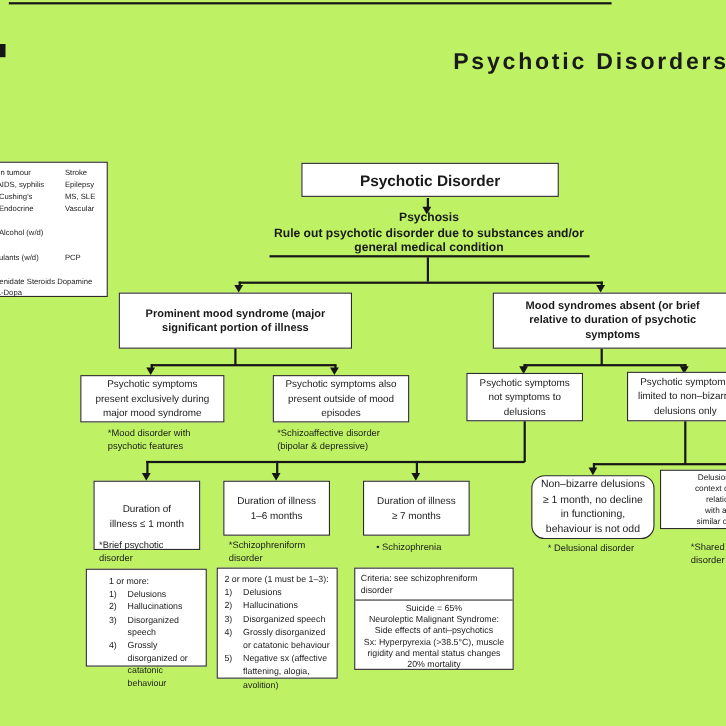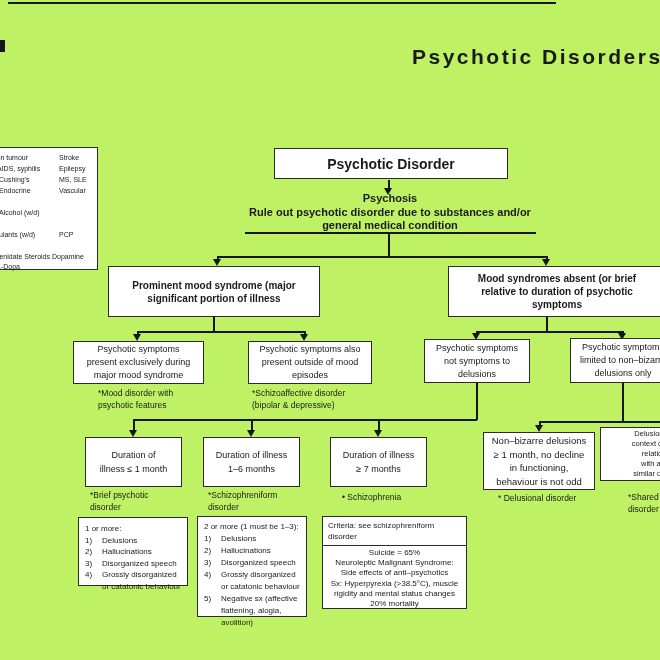--- a/index.html
+++ b/index.html
@@ -120,39 +120,39 @@
 
   <div class="vline" style="left:476px;top:383px;height:37px;"></div>
   <div class="hline" style="left:133px;top:419px;width:344px;"></div>
   <div class="vline" style="left:133px;top:419px;height:12px;"></div>
   <div class="ahead" style="left:129px;top:430px;"></div>
   <div class="vline" style="left:251px;top:419px;height:12px;"></div>
   <div class="ahead" style="left:247px;top:430px;"></div>
   <div class="vline" style="left:378px;top:419px;height:12px;"></div>
   <div class="ahead" style="left:374px;top:430px;"></div>
 
-  <div class="box" style="left:85px;top:437px;width:97px;height:50px;font-size:9px;line-height:14px;">
+  <div class="box" style="left:85px;top:437px;width:97px;height:63px;font-size:9px;line-height:14px;">
     <div>Duration of</div>
     <div>illness ≤ 1 month</div>
   </div>
   <div class="box" style="left:203px;top:437px;width:97px;height:50px;font-size:9px;line-height:14px;">
     <div>Duration of illness</div>
     <div>1–6 months</div>
   </div>
   <div class="box" style="left:330px;top:437px;width:97px;height:50px;font-size:9px;line-height:14px;">
     <div>Duration of illness</div>
     <div>≥ 7 months</div>
   </div>
 
   <div class="vline" style="left:622px;top:383px;height:39px;"></div>
   <div class="hline" style="left:539px;top:421px;width:121px;"></div>
   <div class="vline" style="left:539px;top:421px;height:5px;"></div>
   <div class="ahead" style="left:535px;top:425px;"></div>
 
-  <div class="box" style="left:483px;top:432px;width:112px;height:58px;font-size:9.5px;line-height:13.5px;">
+  <div class="box" style="left:483px;top:432px;width:112px;height:58px;font-size:9.5px;line-height:13.5px;border-radius:12px;">
     <div>Non–bizarre delusions</div>
     <div>≥ 1 month, no decline</div>
     <div>in functioning,</div>
     <div>behaviour is not odd</div>
   </div>
 
   <div class="box" style="left:600px;top:427px;width:122px;height:54px;font-size:7.5px;line-height:10px;">
     <div>Delusions in the</div>
     <div>context of a close</div>
     <div>relationship</div>
@@ -168,21 +168,21 @@
     <div>*Schizophreniform</div>
     <div>disorder</div>
   </div>
   <div class="note" style="left:342px;top:492px;">• Schizophrenia</div>
   <div class="note" style="left:498px;top:493px;">* Delusional disorder</div>
   <div class="note" style="left:628px;top:492px;">
     <div>*Shared psychotic</div>
     <div>disorder</div>
   </div>
 
-  <div class="box" style="left:78px;top:517px;width:110px;height:69px;display:block;padding:5px 4px 0 6px;font-size:8px;line-height:11.6px;text-align:left;overflow:visible;">
+  <div class="box" style="left:78px;top:517px;width:110px;height:89px;display:block;padding:5px 4px 0 20px;font-size:8px;line-height:11.6px;text-align:left;overflow:visible;">
     <div>1 or more:</div>
     <div class="nrow">
         <span class="nn">1)</span>
         <span class="nt">Delusions</span>
       </div>
     <div class="nrow">
         <span class="nn">2)</span>
         <span class="nt">Hallucinations</span>
       </div>
     <div class="nrow">

